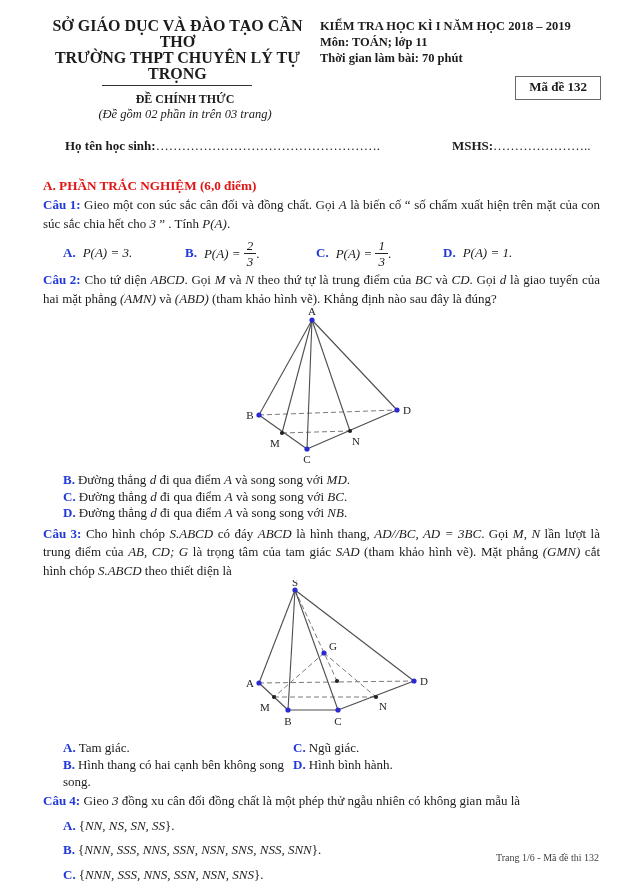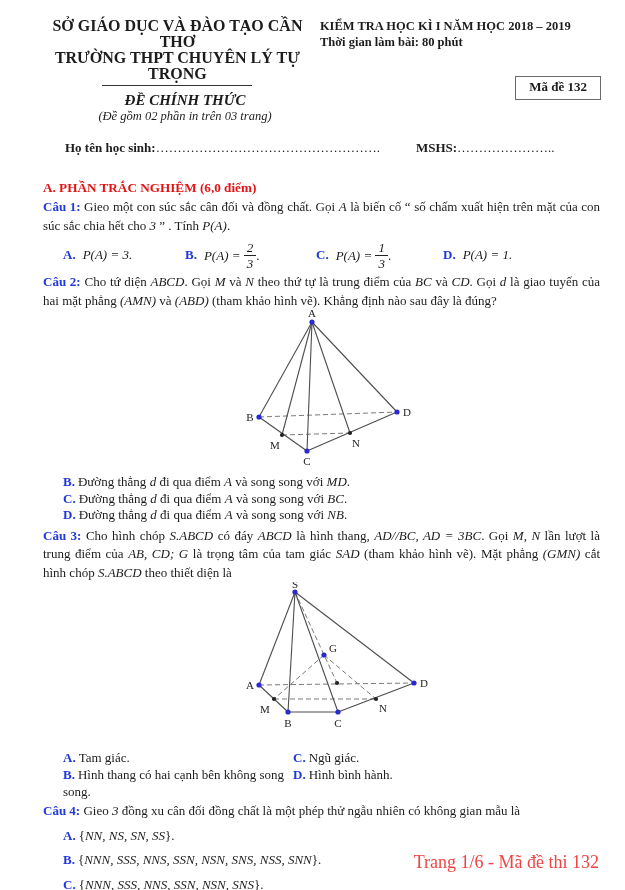--- a/index.html
+++ b/index.html
@@ -11,76 +11,77 @@
   }
   .page { position:relative; width:625px; height:890px; padding:18px 25px 0 43px; }
 
   
   .hdr { display:flex; }
   .hdr-left { width:300px; text-align:center; font-weight:bold; font-size:16px; line-height:16px; margin-left:-8px;}
   .hdr-right { width:295px; text-align:left; font-weight:bold; font-size:12.5px; line-height:16px; }
   .hdr-rule { width:150px; border-top:1.2px solid #333; margin:3px auto 0 auto; }
   .row2 { display:flex; margin-top:6px; }
   .exam-type { width:300px; text-align:center; margin-left:-8px; }
-  .exam-type .t1 { font-weight:bold; font-size:15px;font-style:italic; }
+  .exam-type .t1 { font-weight:bold; font-size:12px; }
   .exam-type .t2 { font-style:italic; font-size:12.5px; }
   .code-box {
     position:absolute; top:76px; right:24px;
     border:1.5px solid #6a6a6a; padding:2px 13px 4px 13px;
     font-weight:bold; font-size:13px; background:#fff;
   }
   .name-row { margin-top:16px; padding-left:22px; font-size:13px; }
   .name-row .lbl { font-weight:bold; }
-  .name-row .mshs { margin-left:36px; }
+  .name-row .mshs { margin-left:72px; }
 
   
   .section-title { margin-top:24px; font-weight:bold; font-size:13.2px; color:var(--red,#e21414); }
   .qtext { line-height:18.5px; text-align:justify; }
   .qlabel { color:var(--blue,#2038d8); font-weight:bold; }
   .mi { font-style:italic; }
   .opt-letter { color:var(--blue,#2038d8); font-weight:bold; }
 
   .q1-opts { display:flex; padding-left:20px; margin-top:4px; margin-bottom:2px; align-items:center; height:32px; }
   .q1-opts .opt { display:flex; align-items:center; gap:4px; }
   .q1-opts .o-a { width:122px; } .q1-opts .o-b { width:131px; } .q1-opts .o-c { width:127px; }
 
   .frac { display:inline-block; text-align:center; vertical-align:-8px; font-style:italic; line-height:1; }
   .frac .num { display:block; padding:0 3px 1px 3px; }
   .frac .den { display:block; border-top:1px solid #222; padding:1px 3px 0 3px; }
 
   .opts-stacked { padding-left:20px; }
   .opts-stacked .opt { line-height:16.5px; }
   .opt .opt-letter { margin-right:3px; }
 
-  .q3-opts { display:grid; grid-template-columns:230px 1fr; padding-left:20px; margin-top:13px; line-height:17px; }
+  .q3-opts { display:grid; grid-template-columns:230px 1fr; padding-left:20px; margin-top:5px; line-height:17px; }
 
   .q4-opts { padding-left:20px; margin-top:3px; }
   .q4-opts .opt { height:24.5px; display:flex; align-items:center; }
 
   figure { margin:0; }
   .fig1 { margin-left:185px; }
   .fig2 { margin-left:203px; }
   svg text { font-family:"Liberation Serif","DejaVu Serif",serif; font-size:11px; fill:#222; }
 
-  .footer { position:absolute; top:852px; right:26px; font-size:18px; color:#ef4444; }
+  .footer { position:absolute; top:852px; right:26px; font-size:10px; color:#404040; }
 </style>
 </head>
 <body>
 
 <div class="page">
 
   <div class="hdr">
     <div class="hdr-left">
       <div>SỞ GIÁO DỤC VÀ ĐÀO TẠO CẦN THƠ</div>
       <div>TRƯỜNG THPT CHUYÊN LÝ TỰ TRỌNG</div>
       <div class="hdr-rule"></div>
     </div>
     <div class="hdr-right">
       <div>KIỂM TRA HỌC KÌ I NĂM HỌC 2018 – 2019</div>
-      <div>Thời gian làm bài: 80 phút</div>
+      <div>Môn: TOÁN; lớp 11</div>
+      <div>Thời gian làm bài: 70 phút</div>
     </div>
   </div>
 
   <div class="row2">
     <div class="exam-type">
       <div class="t1">ĐỀ CHÍNH THỨC</div>
       <div class="t2">(Đề gồm 02 phần in trên 03 trang)</div>
     </div>
   </div>
   <div class="code-box">Mã đề 132</div>

